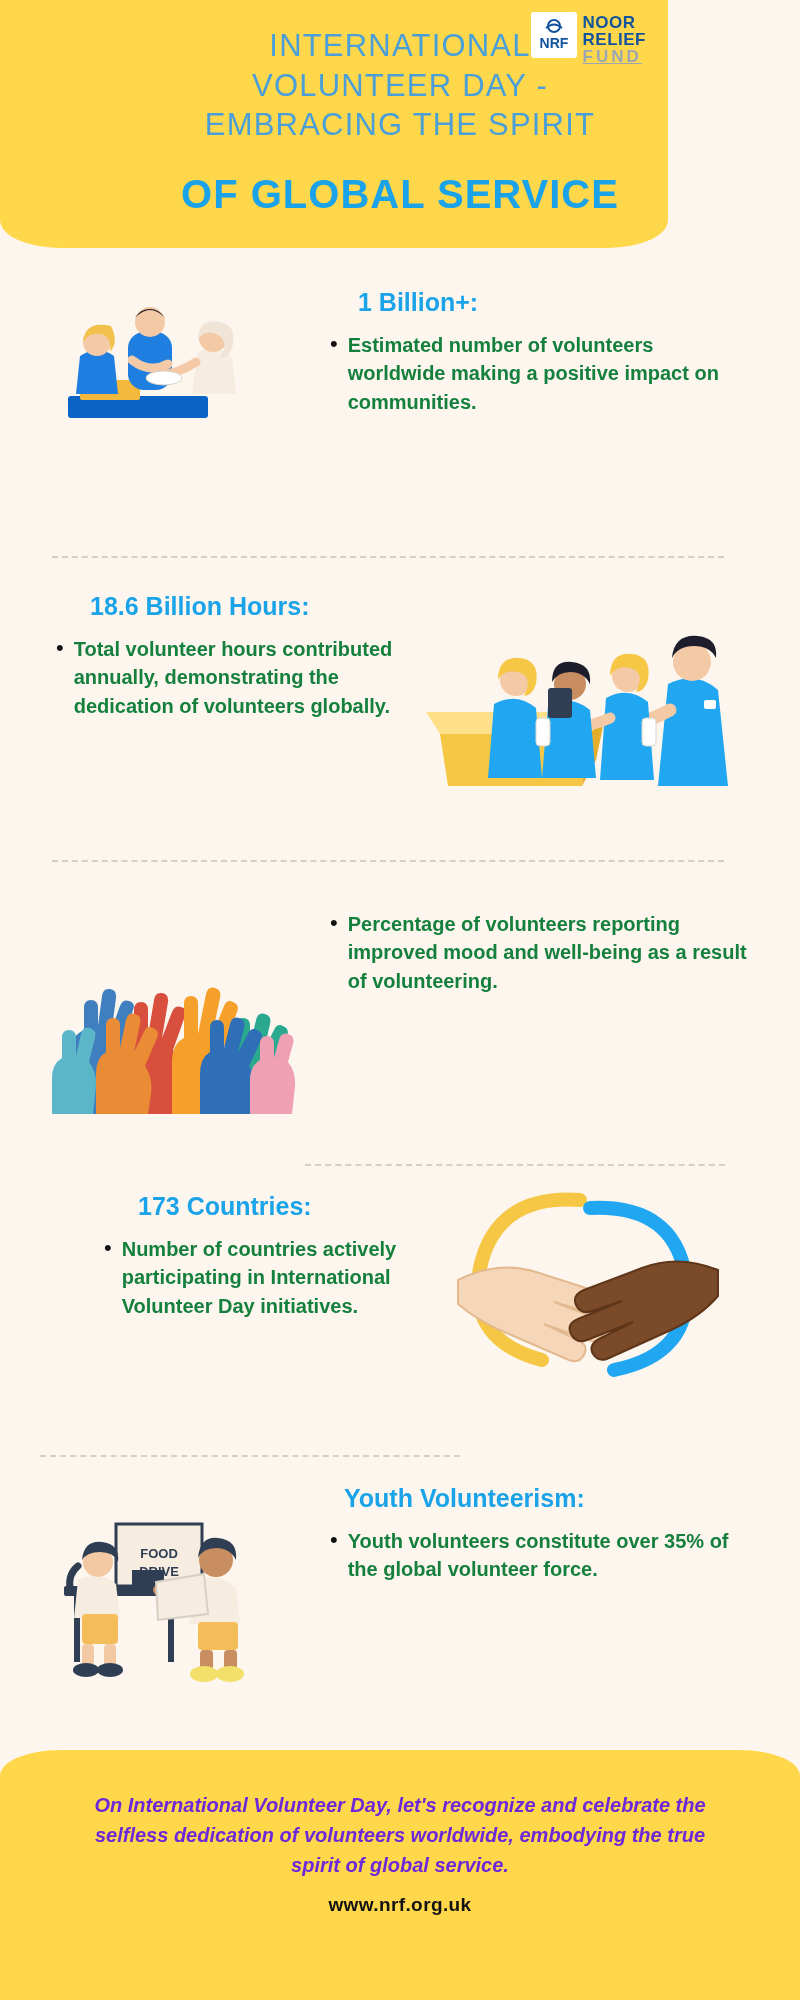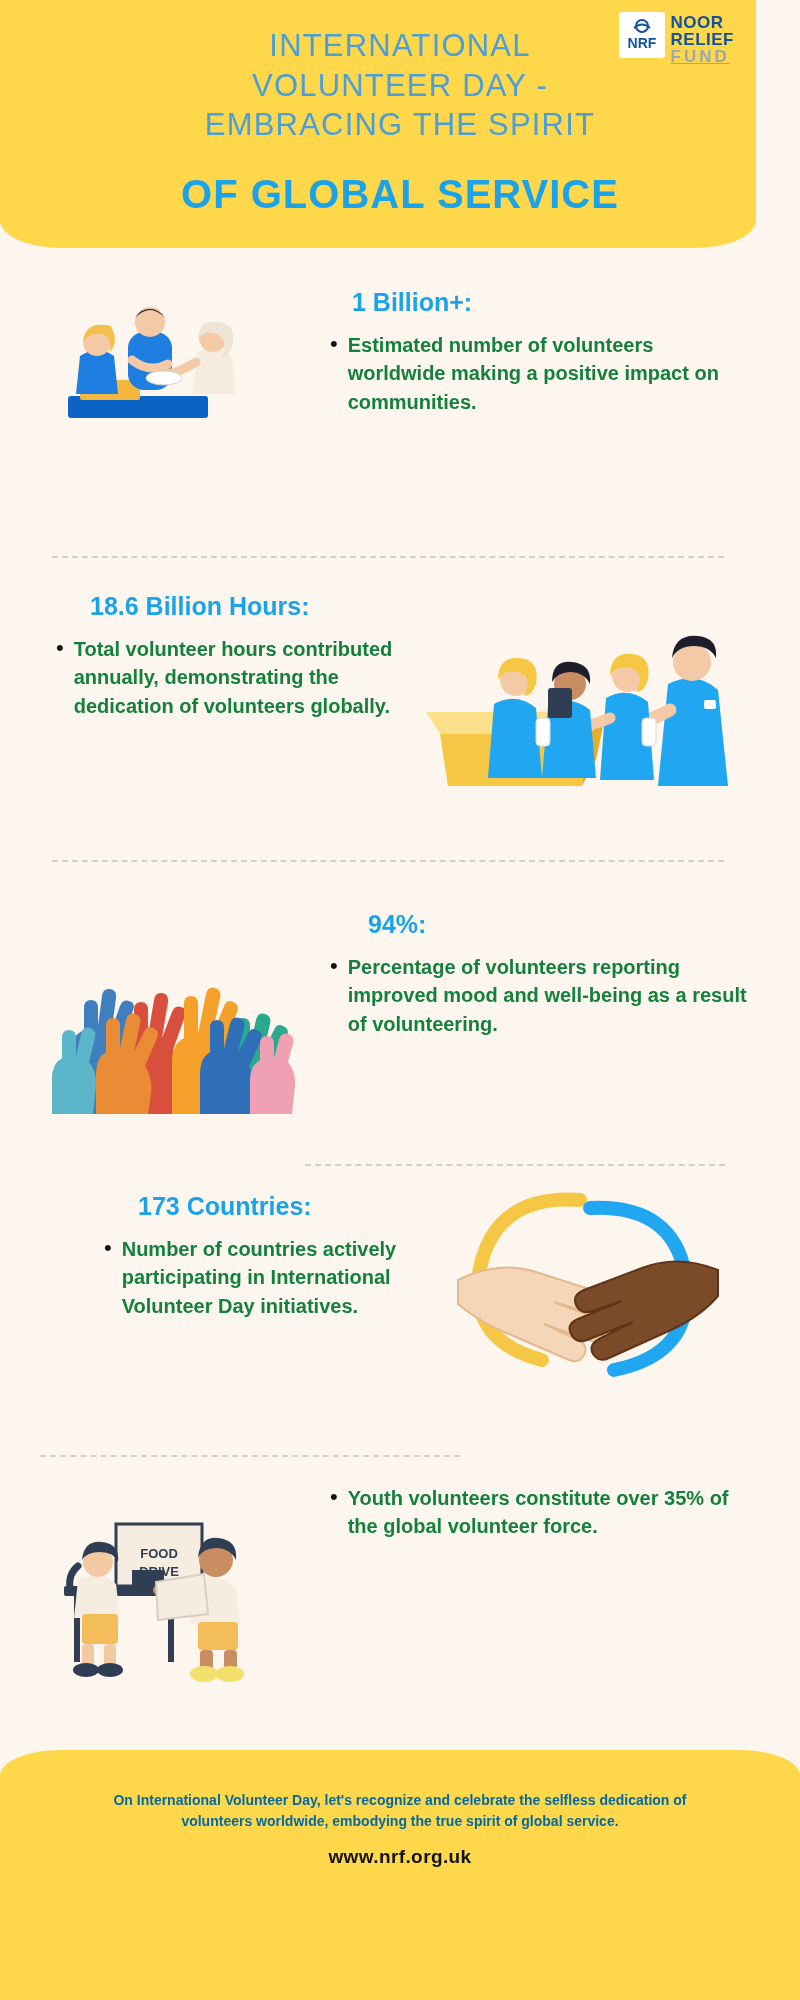--- a/index.html
+++ b/index.html
@@ -13,21 +13,21 @@
     position: relative;
     width: 800px;
     height: 2000px;
     background: #fdf6ee;
     overflow: hidden;
   }
 
   
   .header {
     position: relative;
-    width: 756px;
+    width: 668px;
     height: 248px;
     background: #ffd74b;
     border-bottom-left-radius: 60px 28px;
     border-bottom-right-radius: 60px 28px;
   }
   .header-title {
     position: absolute;
     top: 26px;
     left: 0;
     width: 800px;
@@ -126,23 +126,24 @@
     left: 0;
     width: 800px;
     height: 250px;
     background: #ffd74b;
     border-top-left-radius: 60px 26px;
     border-top-right-radius: 60px 26px;
     text-align: center;
     padding: 40px 78px 0;
   }
   .footer-text {
-    color: #0369a1;
-    font-size: 14px;
-    font-weight: bold;
+    color: #6d28d9;
+    font-size: 20px;
+    font-weight: bold;
+    font-style: italic;
     line-height: 1.5;
   }
   .footer-url {
     margin-top: 14px;
     color: #121212;
     font-size: 19px;
     font-weight: bold;
     letter-spacing: 0.4px;
   }
 
@@ -198,21 +199,21 @@
         <path d="M152 62 q20 -10 34 6 l4 36 l-44 0 z" fill="#f6ece0"></path>
         <circle cx="167" cy="48" r="14" fill="#f4c9a6"></circle>
         <path d="M152 50 q0 -22 22 -18 q18 4 12 26 q-4 10 -12 10 q10 -18 -4 -24 q-12 -5 -18 6z" fill="#efe4d5"></path>
         <path d="M150 72 q-18 12 -34 12" stroke="#f4c9a6" stroke-width="9" fill="none" stroke-linecap="round"></path>
 
         <ellipse cx="118" cy="88" rx="18" ry="7" fill="#ffffff" stroke="#d9d2c7"></ellipse>
       </svg>
     </div>
 
     <div style="position:absolute;left:330px;top:-2px;width:420px;">
-      <div class="stat-title" style="margin-left:22px;">1 Billion+:</div>
+      <div class="stat-title" style="margin-left:28px;">1 Billion+:</div>
       <div class="bullet-row">
         <span class="bullet-dot">•</span>
         <span class="bullet-text">Estimated number of volunteers worldwide making a positive impact on communities.</span>
       </div>
     </div>
   </div>
 
   <div class="divider" style="left:52px;top:556px;width:672px;"></div>
 
   <div class="section" style="top:592px;height:240px;">
@@ -269,21 +270,20 @@
           <path d="M186 190 l0 -44 q0 -16 10 -22 l0 -22 q0 -8 7 -8 q7 0 7 8 l0 20 l6 -26 q2 -8 9 -6 q7 2 5 10 l-6 26 l10 -20 q3 -7 9 -4 q7 3 4 10 l-12 26 q8 12 6 28 l-4 24 z" fill="#2ba98f"></path>
           <path d="M56 190 l0 -40 q0 -16 10 -22 l0 -26 q0 -8 7 -8 q7 0 7 8 l0 22 l6 -28 q2 -8 9 -6 q7 2 5 10 l-6 28 l10 -20 q3 -7 9 -4 q7 3 4 10 l-12 28 q8 12 6 28 l-3 20 z" fill="#e98c35"></path>
           <path d="M160 190 l0 -40 q0 -16 10 -22 l0 -24 q0 -8 7 -8 q7 0 7 8 l0 20 l6 -24 q2 -8 9 -6 q7 2 5 10 l-6 24 l10 -18 q3 -7 9 -4 q7 3 4 10 l-12 26 q8 12 6 28 l-3 20 z" fill="#2e6fb7"></path>
           <path d="M210 190 l0 -34 q0 -14 10 -20 l0 -16 q0 -8 7 -8 q7 0 7 8 l0 14 l5 -18 q2 -8 9 -6 q7 2 5 10 l-5 18 q8 10 7 24 l-3 28 z" fill="#f0a0b4"></path>
           <path d="M12 190 l0 -36 q0 -14 10 -20 l0 -20 q0 -8 7 -8 q7 0 7 8 l0 18 l5 -22 q2 -8 9 -6 q7 2 5 10 l-6 24 q8 10 7 24 l-3 28 z" fill="#5ab6c8"></path>
         </g>
       </svg>
     </div>
 
     <div style="position:absolute;left:330px;top:-2px;width:420px;">
-      <div class="stat-title" style="margin-left:38px;">94%:</div>
       <div class="bullet-row">
         <span class="bullet-dot">•</span>
         <span class="bullet-text">Percentage of volunteers reporting improved mood and well-being as a result of volunteering.</span>
       </div>
     </div>
   </div>
 
   <div class="divider" style="left:305px;top:1164px;width:420px;"></div>
 
   <div class="section" style="top:1192px;height:220px;">
@@ -341,20 +341,21 @@
         <rect x="158" y="156" width="13" height="20" rx="4" fill="#c98d62"></rect>
         <rect x="182" y="156" width="13" height="20" rx="4" fill="#c98d62"></rect>
         <ellipse cx="162" cy="180" rx="14" ry="8" fill="#f3e06a"></ellipse>
         <ellipse cx="188" cy="180" rx="14" ry="8" fill="#f3e06a"></ellipse>
 
         <path d="M114 88 l48 -8 l4 40 l-50 6 z" fill="#f6ece0" stroke="#d8cfc4" stroke-width="2"></path>
       </svg>
     </div>
 
     <div style="position:absolute;left:330px;top:-4px;width:420px;">
+      <div class="stat-title" style="margin-left:14px;">Youth Volunteerism:</div>
       <div class="bullet-row">
         <span class="bullet-dot">•</span>
         <span class="bullet-text">Youth volunteers constitute over 35% of the global volunteer force.</span>
       </div>
     </div>
   </div>
 
   <div class="footer">
     <div class="footer-text">On International Volunteer Day, let's recognize and celebrate the selfless dedication of volunteers worldwide, embodying the true spirit of global service.</div>
     <div class="footer-url">www.nrf.org.uk</div>

